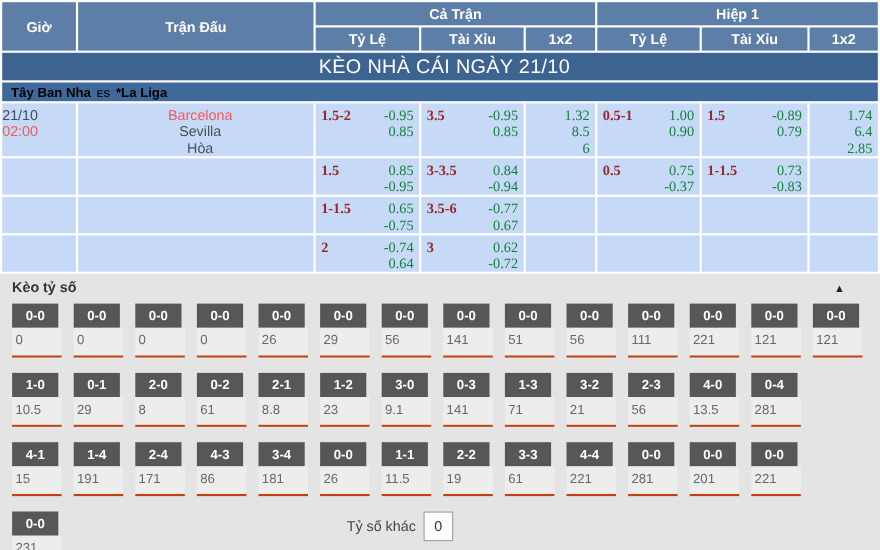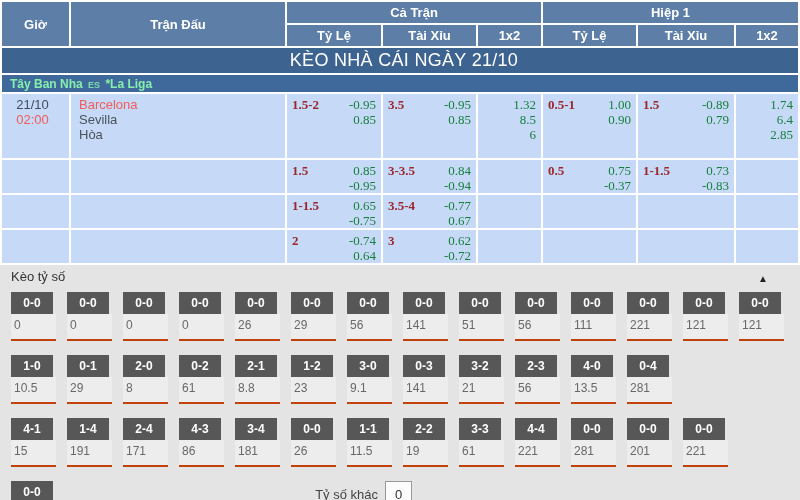--- a/index.html
+++ b/index.html
@@ -7,42 +7,42 @@
     font-family:"Liberation Sans", sans-serif; background:#fff; }
 
   
   table.odds { width:800px; border-collapse:separate; border-spacing:2px;
     table-layout:fixed; background:#fff;border-radius:15px; }
   td, th { overflow:hidden; }
   .th { background:#5d7ea6; color:#fff; font-weight:bold; font-size:13px;
     text-align:center; vertical-align:middle; height:21px; }
   .banner-row td { background:#3d6390; color:#fff; font-size:18px;
     vertical-align:middle; padding-left:8px; height:25px; letter-spacing:.3px;text-align:center; }
-  .league-row td { background:#40699b; color:#86efac; font-weight:bold;
+  .league-row td { background:#40699b; color:#000000; font-weight:bold;
     font-size:12px; vertical-align:middle; padding-left:8px; height:17px; }
   .league-code { font-size:9px; text-transform:uppercase; opacity:.85; margin:0 2px; }
   .data td { background:#c6d9f6; vertical-align:top; font-size:13px; }
   tr.r1 td { height:48px; }
   tr.r2 td { height:28px; }
   tr.r3 td, tr.r4 td { height:30px; }
-  .time-cell { text-align:center; padding:3px 6px 0 0; line-height:15px; }
+  .time-cell { text-align:left; padding:3px 6px 0 0; line-height:15px; }
   .time-cell .date { color:#3f4c63; }
   .time-cell .time { color:#f25b5b; }
-  .match-cell { padding:3px 0 16px 8px; line-height:15px; color:#49525c; }
+  .match-cell { padding:3px 0 0 8px; line-height:15px; color:#49525c;text-align:center; }
   .match-cell .home { color:#f25b5b; }
   .odds-cell { position:relative; padding:3px 5px 0 5px;font-family:Liberation Serif, serif; }
   .odds-cell .line { position:absolute; left:5px; top:3px;
     color:#9b262c; font-weight:bold; }
   .odds-cell .vals { display:block; text-align:right; color:#15803d;
     line-height:15px; }
 
   
   .score-section { position:relative; width:800px; height:262px;
     background:#e4e4e4; padding:4px 0 0 11px; }
-  .score-title { font-size:13px; color:#333; height:15px; }
+  .score-title { font-size:13px; color:#333; height:15px;font-weight:bold; }
   .collapse-icon { position:absolute; right:32px; top:8px; font-size:10px;
     color:#222; cursor:pointer; }
   .score-row { display:flex; margin-top:14px; }
   .score-row.first { margin-top:8px; }
   .score-box { width:45px; margin-right:11px; border-bottom:2px solid #c2410c; }
   .score-head { width:42px; height:22px; background:#575757; color:#fff;
     font-weight:bold; font-size:12px; display:flex; align-items:center;
     justify-content:center; }
   .score-val { width:45px; height:25px; background:#ededed; font-size:12px;
     color:#686868; padding:4px 0 0 3px; }
@@ -181,21 +181,21 @@
     <td class="time-cell"></td>
     <td class="match-cell"></td>
     <td class="odds-cell">
       <span class="line">1-1.5</span>
       <span class="vals">
             <div>0.65</div>
             <div>-0.75</div>
           </span>
     </td>
     <td class="odds-cell">
-      <span class="line">3.5-4</span>
+      <span class="line">3.5-6</span>
       <span class="vals">
             <div>-0.77</div>
             <div>0.67</div>
           </span>
     </td>
     <td class="odds-cell"></td>
     <td class="odds-cell"></td>
     <td class="odds-cell"></td>
     <td class="odds-cell"></td>
   </tr>
@@ -312,20 +312,24 @@
           <div class="score-head">1-2</div>
           <div class="score-val">23</div>
         </div>
         <div class="score-box">
           <div class="score-head">3-0</div>
           <div class="score-val">9.1</div>
         </div>
         <div class="score-box">
           <div class="score-head">0-3</div>
           <div class="score-val">141</div>
+        </div>
+        <div class="score-box">
+          <div class="score-head">1-3</div>
+          <div class="score-val">71</div>
         </div>
         <div class="score-box">
           <div class="score-head">3-2</div>
           <div class="score-val">21</div>
         </div>
         <div class="score-box">
           <div class="score-head">2-3</div>
           <div class="score-val">56</div>
         </div>
         <div class="score-box">

